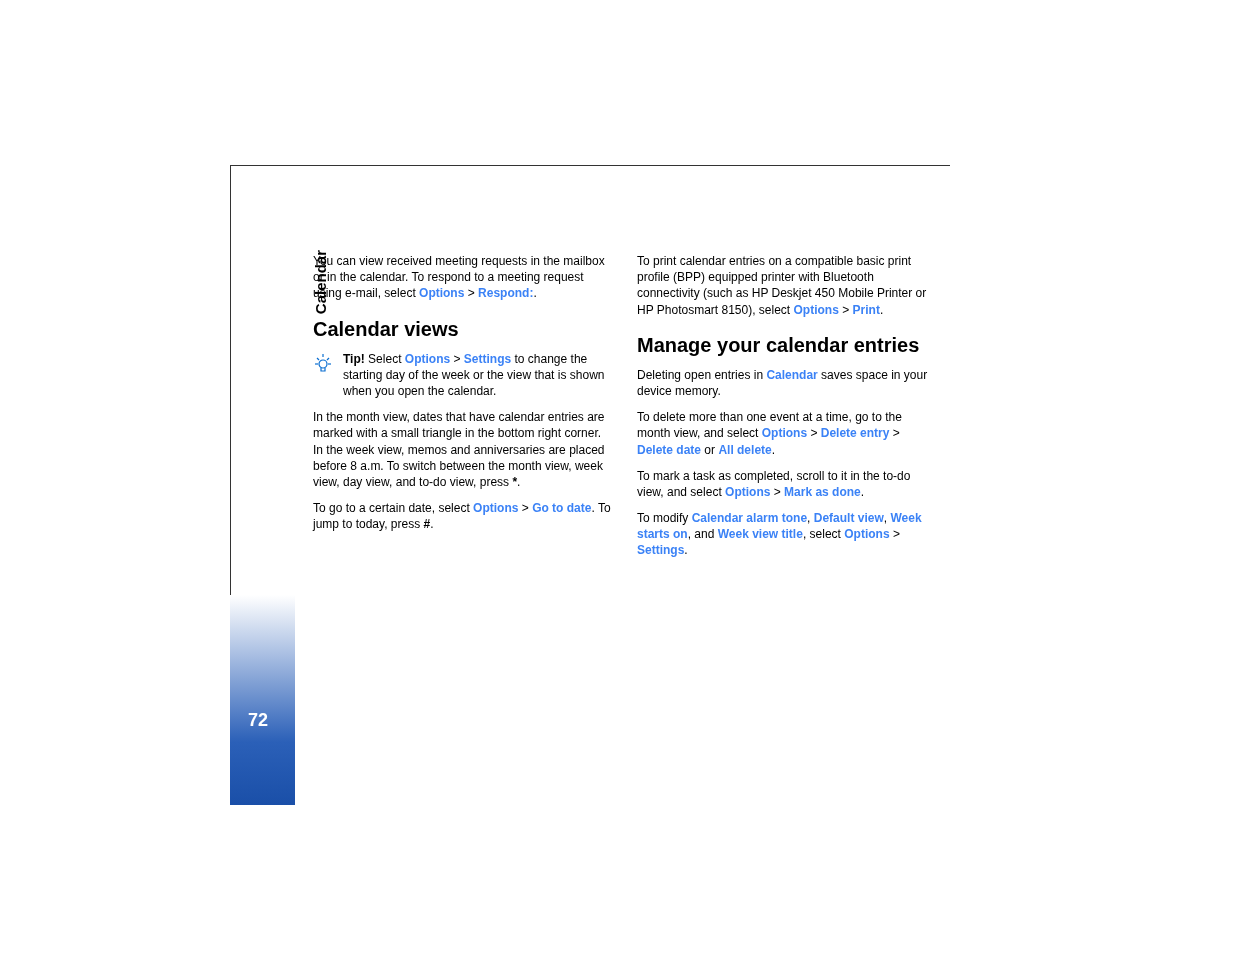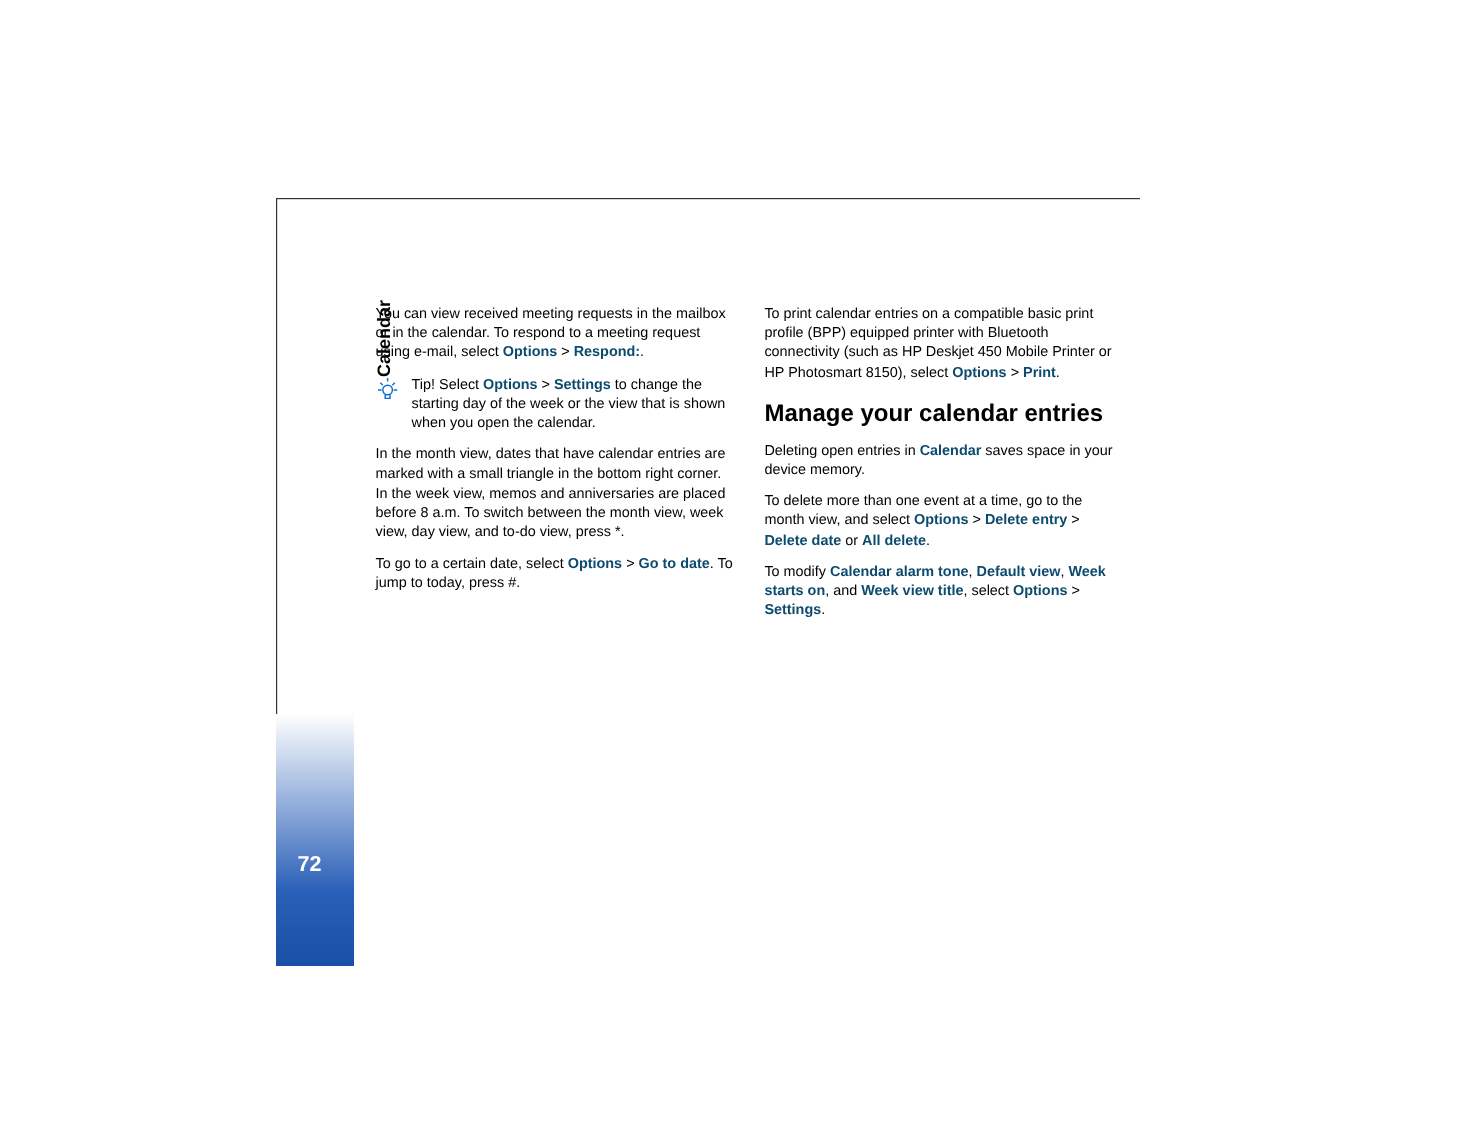--- a/index.html
+++ b/index.html
@@ -59,42 +59,43 @@
     color: #000;
   }
   .col { width: 300px; }
   h2 {
     font-size: 20px;
     font-weight: bold;
     margin: 14px 0 8px 0;
     color: #000;
   }
   p { margin-bottom: 10px; }
-  .link { color: #0c4a6e; font-weight: bold; }
-  .bold { font-weight: normal; }
+  .link { color: #3b82f6; font-weight: bold; }
+  .bold { font-weight: bold; }
   .tip-row { display: flex; align-items: flex-start; gap: 10px; margin-bottom: 10px; }
   .tip-icon { flex-shrink: 0; margin-top: 2px; }
   .tip-text { flex: 1; }
 </style>
 </head>
 <body>
 
 <div class="page-frame"></div>
 
 <div class="side-label">Calendar</div>
 <div class="side-gradient"></div>
 <div class="page-number">72</div>
 
 <div class="content">
   <div class="col">
 
     <p>
       <span>You can view received meeting requests in the mailbox or in the calendar. To respond to a meeting request using e-mail, select </span><span class="link">Options</span><span> &gt; </span><span class="link">Respond:</span><span>.</span>
     </p>
 
+    <h2>Calendar views</h2>
 
     <div class="tip-row">
       <svg class="tip-icon" width="20" height="22" viewBox="0 0 20 22">
         <g stroke="#0a6ed1" stroke-width="1.2" fill="none">
           <circle cx="10" cy="11" r="4" fill="#fff"></circle>
           <path d="M8 15 L8 18 L12 18 L12 15"></path>
           <line x1="10" y1="1" x2="10" y2="4"></line>
           <line x1="10" y1="18" x2="10" y2="21" stroke-width="0"></line>
           <line x1="2" y1="11" x2="5" y2="11"></line>
           <line x1="15" y1="11" x2="18" y2="11"></line>
@@ -128,20 +129,23 @@
     <h2>Manage your calendar entries</h2>
 
     <p>
       <span>Deleting open entries in </span><span class="link">Calendar</span><span> saves space in your device memory.</span>
     </p>
 
     <p>
       <span>To delete more than one event at a time, go to the month view, and select </span><span class="link">Options</span><span> &gt; </span><span class="link">Delete entry</span><span> &gt; </span><span class="link">Delete date</span><span> or </span><span class="link">All delete</span><span>.</span>
     </p>
 
+    <p>
+      <span>To mark a task as completed, scroll to it in the to-do view, and select </span><span class="link">Options</span><span> &gt; </span><span class="link">Mark as done</span><span>.</span>
+    </p>
 
 
     <p>
       <span>To modify </span><span class="link">Calendar alarm tone</span><span>, </span><span class="link">Default view</span><span>, </span><span class="link">Week starts on</span><span>, and </span><span class="link">Week view title</span><span>, select </span><span class="link">Options</span><span> &gt; </span><span class="link">Settings</span><span>.</span>
     </p>
 
   </div>
 </div>
 
 </body></html>

